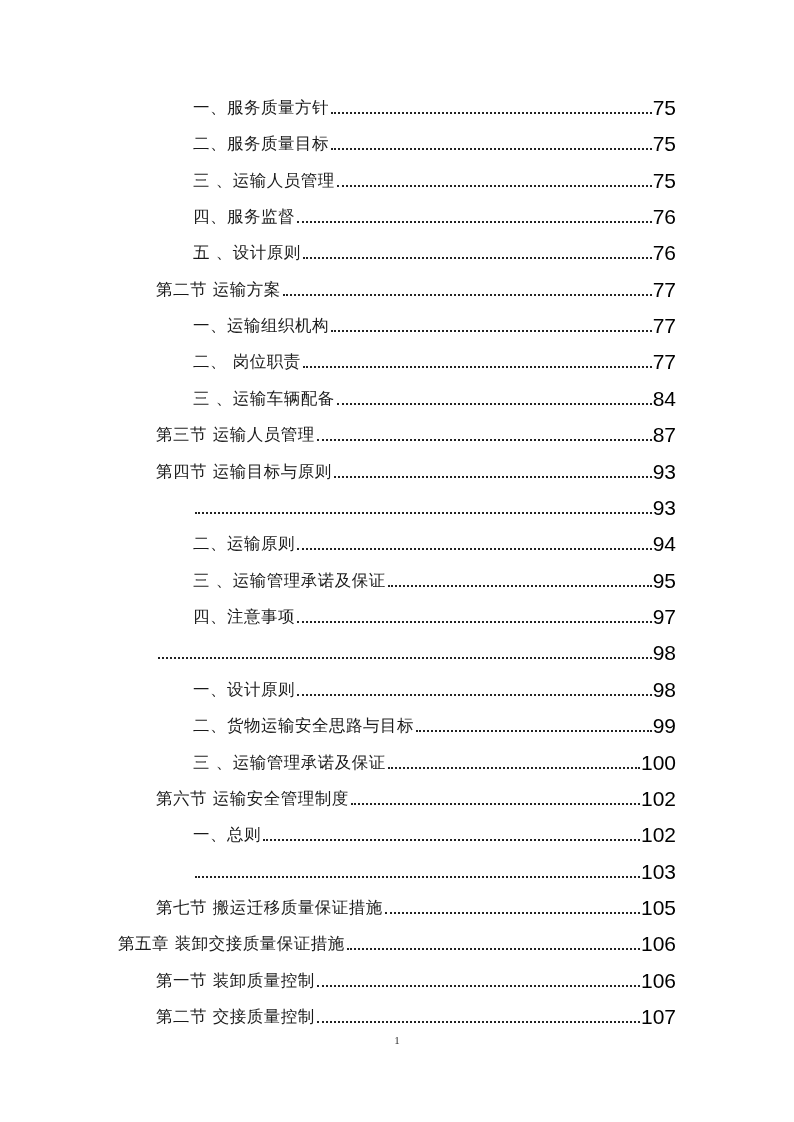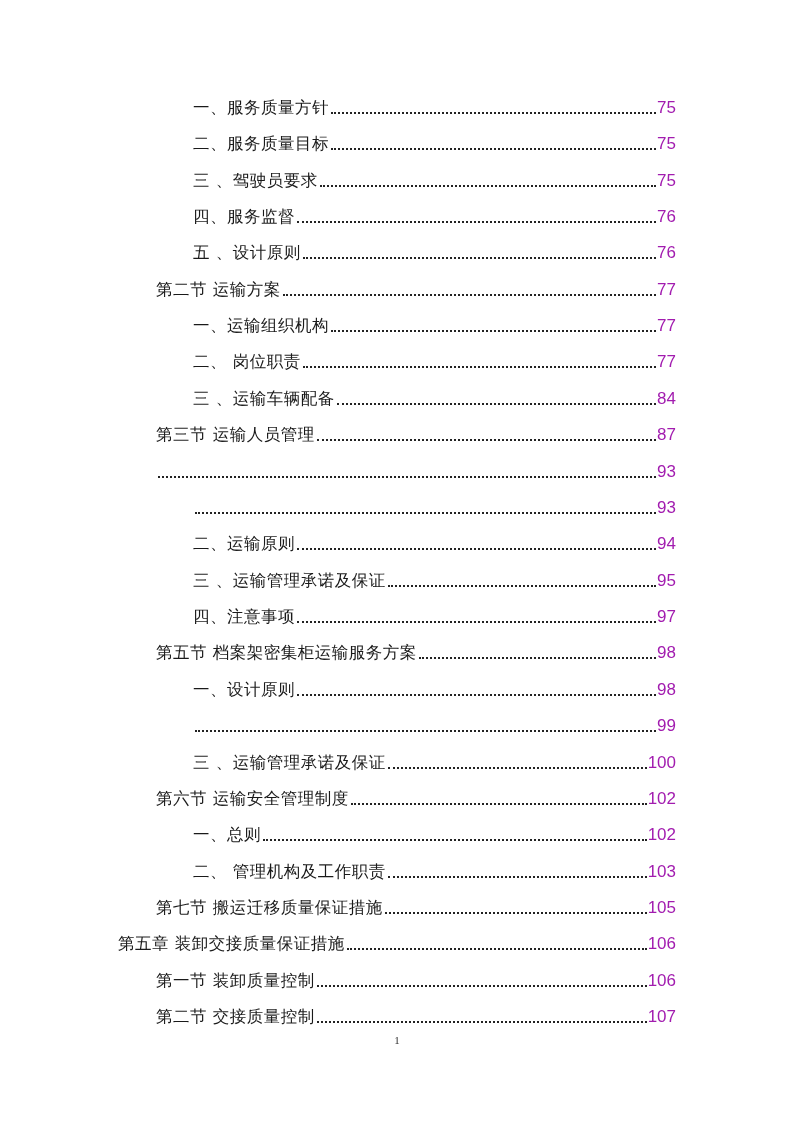--- a/index.html
+++ b/index.html
@@ -4,21 +4,21 @@
   <style>
     html, body { margin: 0; padding: 0; background: #ffffff; }
     body { width: 794px; height: 1122px; position: relative; overflow: hidden;
            font-family: "DejaVu Sans", "Liberation Sans", sans-serif; color: #111; }
     .toc { position: absolute; left: 0; top: 0; width: 794px; }
     .row { position: absolute; right: 118px; height: 24px; display: flex; align-items: flex-end;
            font-size: 16.5px; line-height: 22px; white-space: nowrap; }
     .row .label { flex: 0 0 auto; letter-spacing: 0.5px; color: #1a1a1a; }
     .row .leader { flex: 1 1 auto; overflow: hidden; margin: 0 1px 5px 2px; height: 10px;
                    border-bottom: 2px dotted #222; }
-    .row .page { flex: 0 0 auto; font-family: "Liberation Sans", sans-serif; font-size: 17px; color: #a21caf; }
+    .row .page { flex: 0 0 auto; font-family: "Liberation Sans", sans-serif; font-size: 21px; color: #000000; }
     .lvl0 { left: 118px; align-items: flex-end; }
     .lvl1 { left: 156px; }
     .lvl2 { left: 193px; }
     .page-number { position: absolute; top: 1034px; left: 0; width: 794px; text-align: center;
                    font-family: "Liberation Serif", serif; font-size: 11px; color: #333; }
   </style>
 </head>
 <body>
 
 <div class="toc">
@@ -26,21 +26,21 @@
       <span class="label">一、服务质量方针</span>
       <span class="leader"></span>
       <span class="page">75</span>
     </div>
   <div class="row lvl2" style="top:131px">
       <span class="label">二、服务质量目标</span>
       <span class="leader"></span>
       <span class="page">75</span>
     </div>
   <div class="row lvl2" style="top:168px">
-      <span class="label">三 、驾驶员要求</span>
+      <span class="label">三 、运输人员管理</span>
       <span class="leader"></span>
       <span class="page">75</span>
     </div>
   <div class="row lvl2" style="top:204px">
       <span class="label">四、服务监督</span>
       <span class="leader"></span>
       <span class="page">76</span>
     </div>
   <div class="row lvl2" style="top:240px">
       <span class="label">五 、设计原则</span>
@@ -66,20 +66,21 @@
       <span class="label">三 、运输车辆配备</span>
       <span class="leader"></span>
       <span class="page">84</span>
     </div>
   <div class="row lvl1" style="top:422px">
       <span class="label">第三节  运输人员管理</span>
       <span class="leader"></span>
       <span class="page">87</span>
     </div>
   <div class="row lvl1" style="top:459px">
+      <span class="label">第四节 运输目标与原则</span>
       <span class="leader"></span>
       <span class="page">93</span>
     </div>
   <div class="row lvl2" style="top:495px">
       <span class="leader"></span>
       <span class="page">93</span>
     </div>
   <div class="row lvl2" style="top:531px">
       <span class="label">二、运输原则</span>
       <span class="leader"></span>
@@ -89,50 +90,49 @@
       <span class="label">三 、运输管理承诺及保证</span>
       <span class="leader"></span>
       <span class="page">95</span>
     </div>
   <div class="row lvl2" style="top:604px">
       <span class="label">四、注意事项</span>
       <span class="leader"></span>
       <span class="page">97</span>
     </div>
   <div class="row lvl1" style="top:640px">
-      <span class="label">第五节 档案架密集柜运输服务方案</span>
       <span class="leader"></span>
       <span class="page">98</span>
     </div>
   <div class="row lvl2" style="top:677px">
       <span class="label">一、设计原则</span>
       <span class="leader"></span>
       <span class="page">98</span>
     </div>
   <div class="row lvl2" style="top:713px">
+      <span class="label">二、货物运输安全思路与目标</span>
       <span class="leader"></span>
       <span class="page">99</span>
     </div>
   <div class="row lvl2" style="top:750px">
       <span class="label">三 、运输管理承诺及保证</span>
       <span class="leader"></span>
       <span class="page">100</span>
     </div>
   <div class="row lvl1" style="top:786px">
       <span class="label">第六节  运输安全管理制度</span>
       <span class="leader"></span>
       <span class="page">102</span>
     </div>
   <div class="row lvl2" style="top:822px">
       <span class="label">一、总则</span>
       <span class="leader"></span>
       <span class="page">102</span>
     </div>
   <div class="row lvl2" style="top:859px">
-      <span class="label">二、 管理机构及工作职责</span>
       <span class="leader"></span>
       <span class="page">103</span>
     </div>
   <div class="row lvl1" style="top:895px">
       <span class="label">第七节 搬运迁移质量保证措施</span>
       <span class="leader"></span>
       <span class="page">105</span>
     </div>
   <div class="row lvl0" style="top:931px">
       <span class="label">第五章 装卸交接质量保证措施</span>

